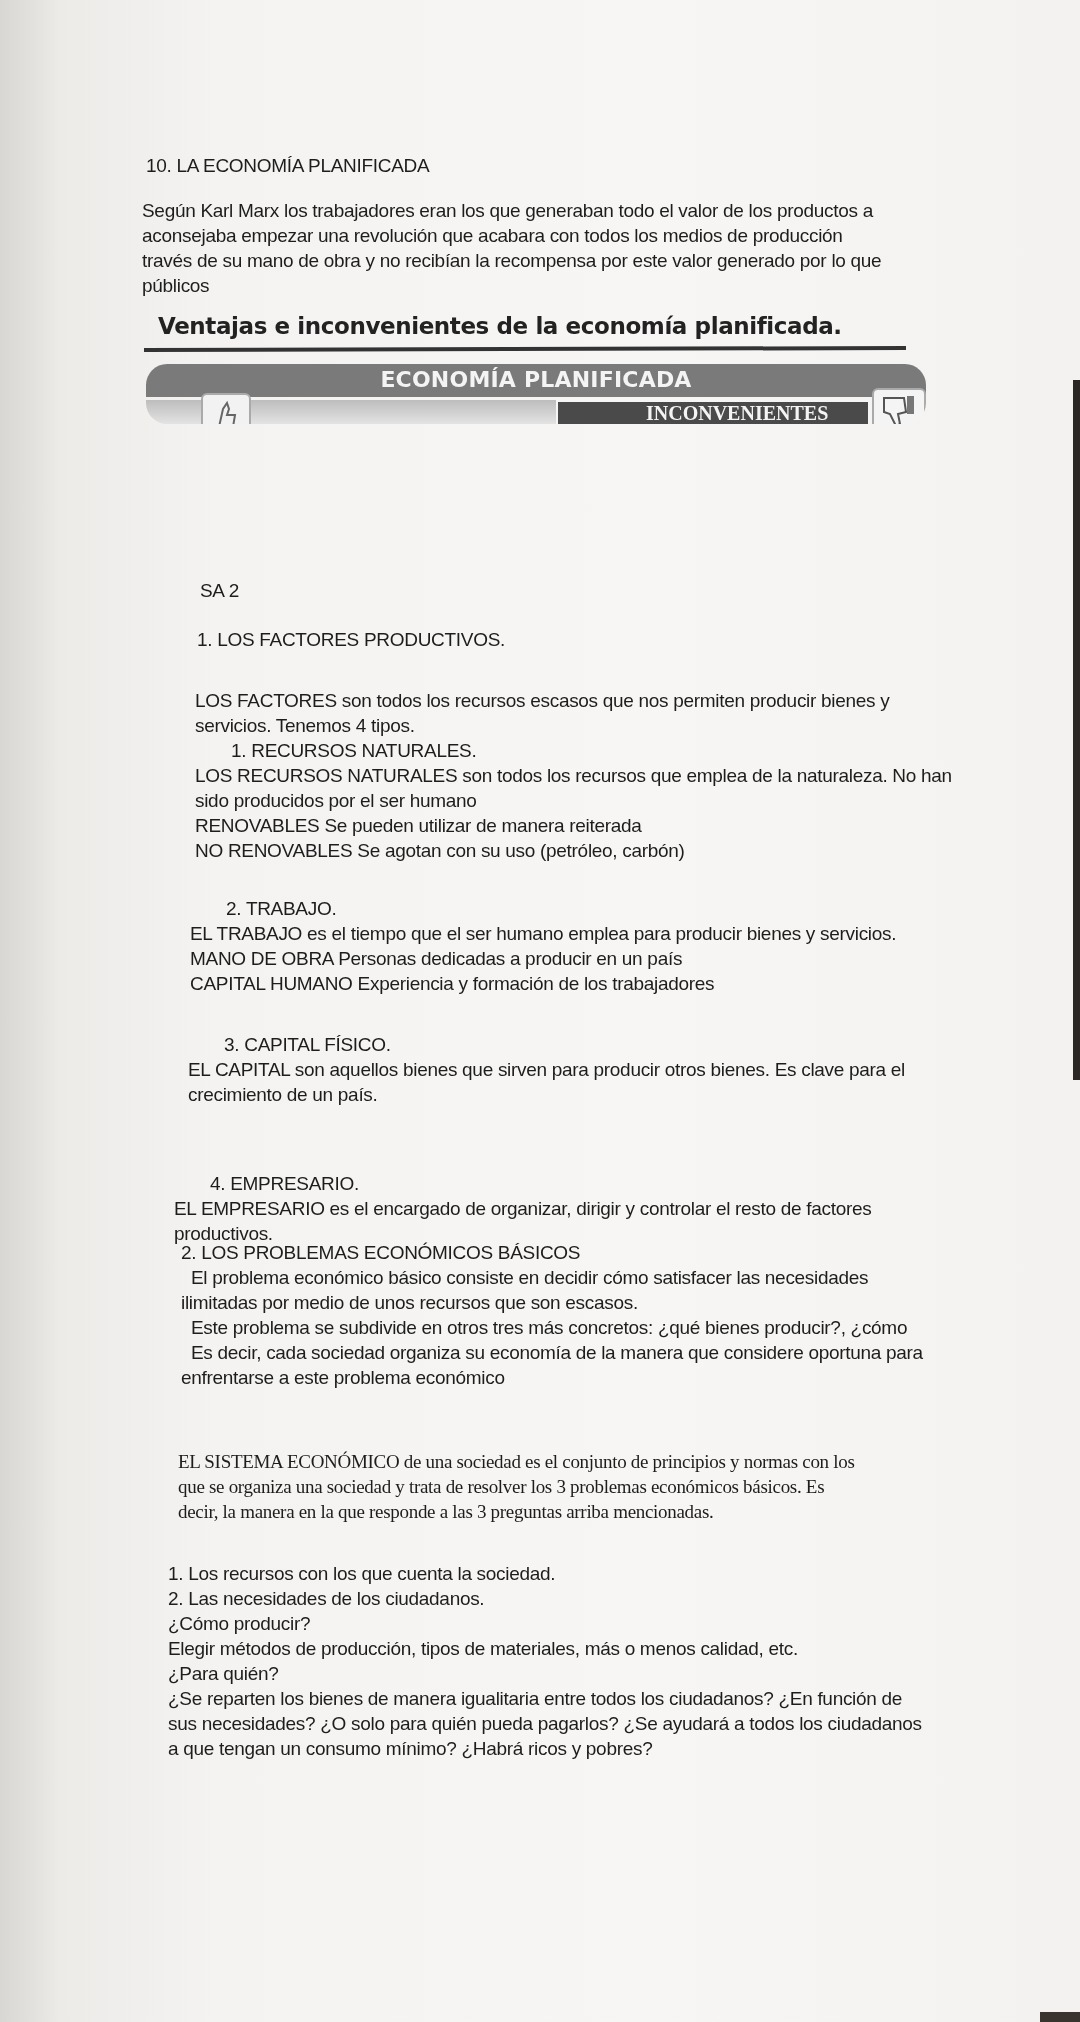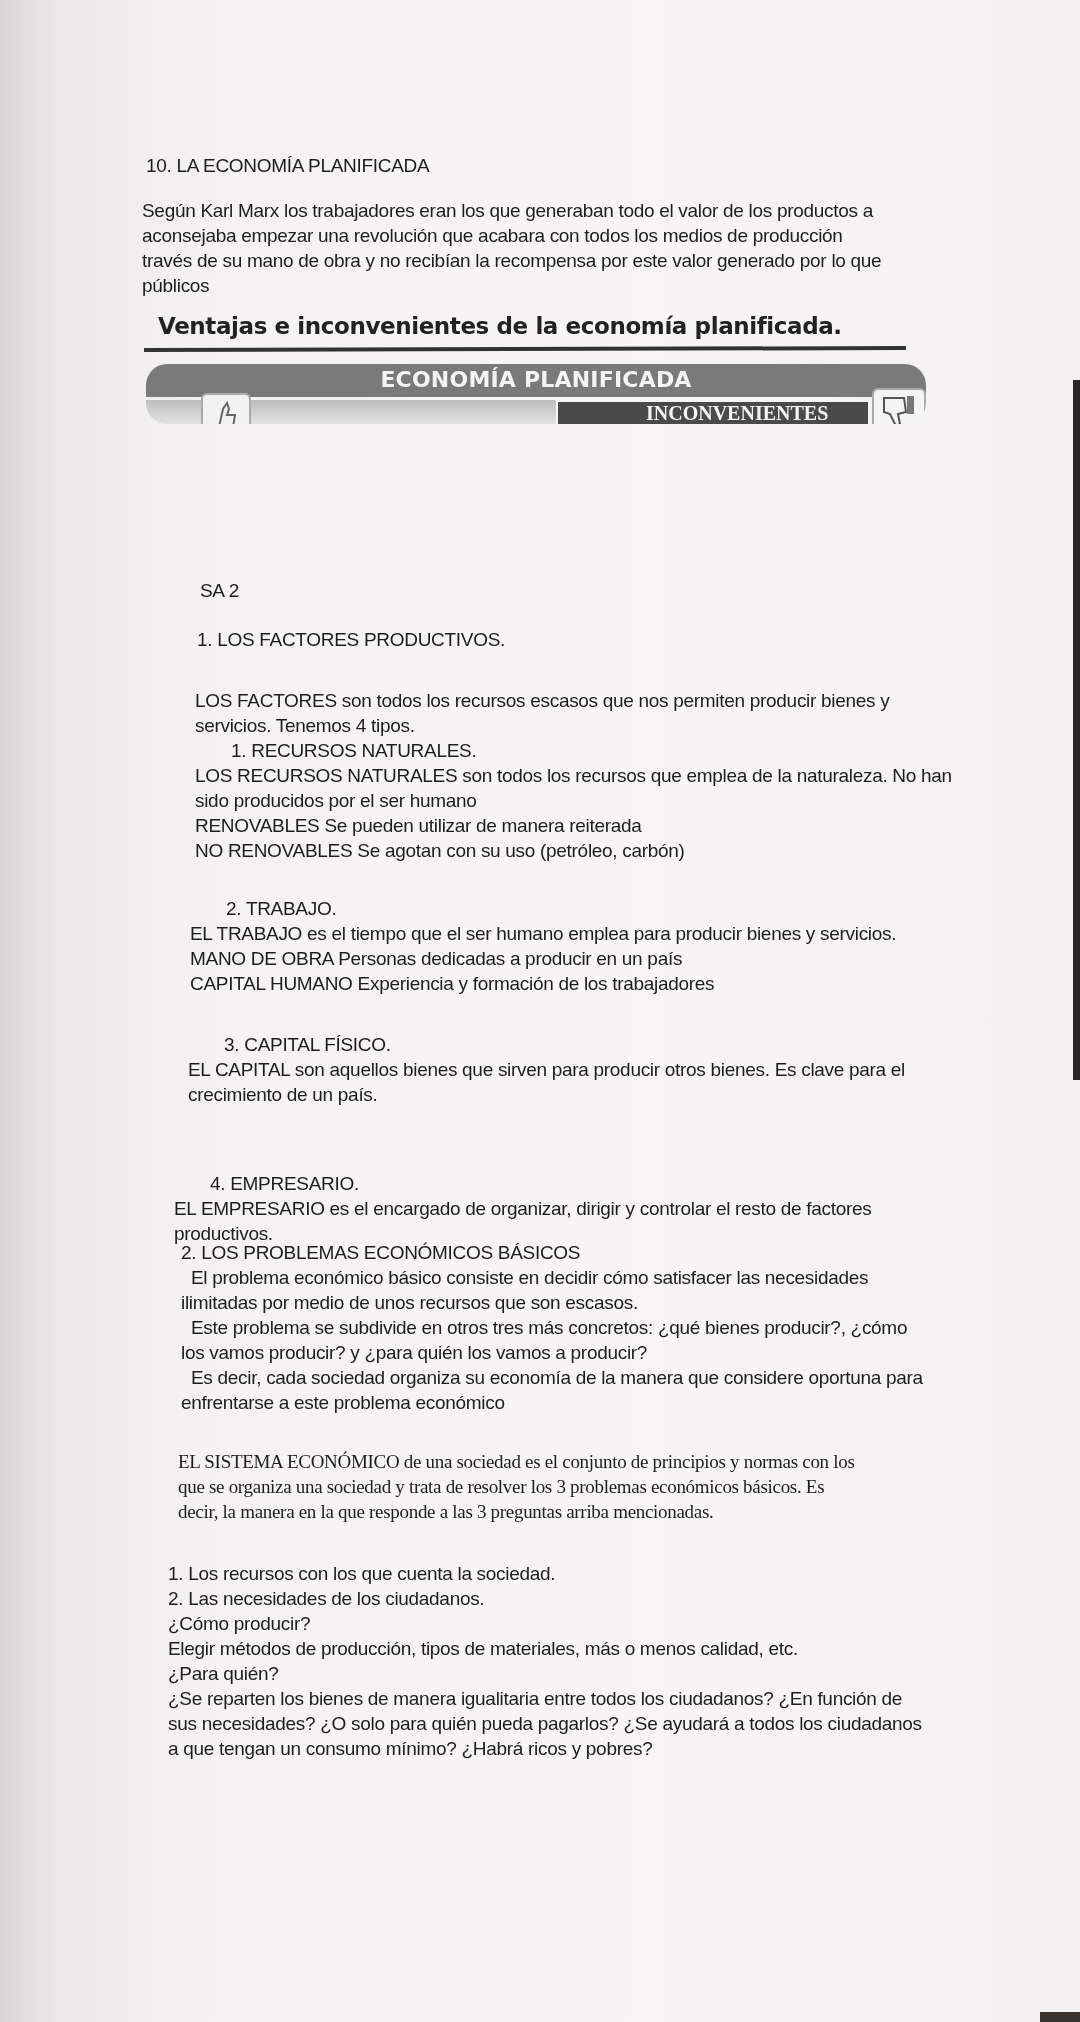--- a/index.html
+++ b/index.html
@@ -159,21 +159,20 @@
     <div class="line indent">4. EMPRESARIO.</div>
     <div class="line">EL EMPRESARIO es el encargado de organizar, dirigir y controlar el resto de factores</div>
     <div class="line">productivos.</div>
   </div>
 
   <div class="block problemas">
     <div class="line">2. LOS PROBLEMAS ECONÓMICOS BÁSICOS</div>
     <div class="line indent-s">El problema económico básico consiste en decidir cómo satisfacer las necesidades</div>
     <div class="line">ilimitadas por medio de unos recursos que son escasos.</div>
     <div class="line indent-s">Este problema se subdivide en otros tres más concretos: ¿qué bienes producir?, ¿cómo</div>
-    <div class="line">los vamos producir? y ¿para quién los vamos a producir?</div>
     <div class="line indent-s">Es decir, cada sociedad organiza su economía de la manera que considere oportuna para</div>
     <div class="line">enfrentarse a este problema económico</div>
   </div>
 
   <div class="block sistema">
     <div class="line">EL SISTEMA ECONÓMICO de una sociedad es el conjunto de principios y normas con los</div>
     <div class="line">que se organiza una sociedad y trata de resolver los 3 problemas económicos básicos. Es</div>
     <div class="line">decir, la manera en la que responde a las 3 preguntas arriba mencionadas.</div>
   </div>
 

